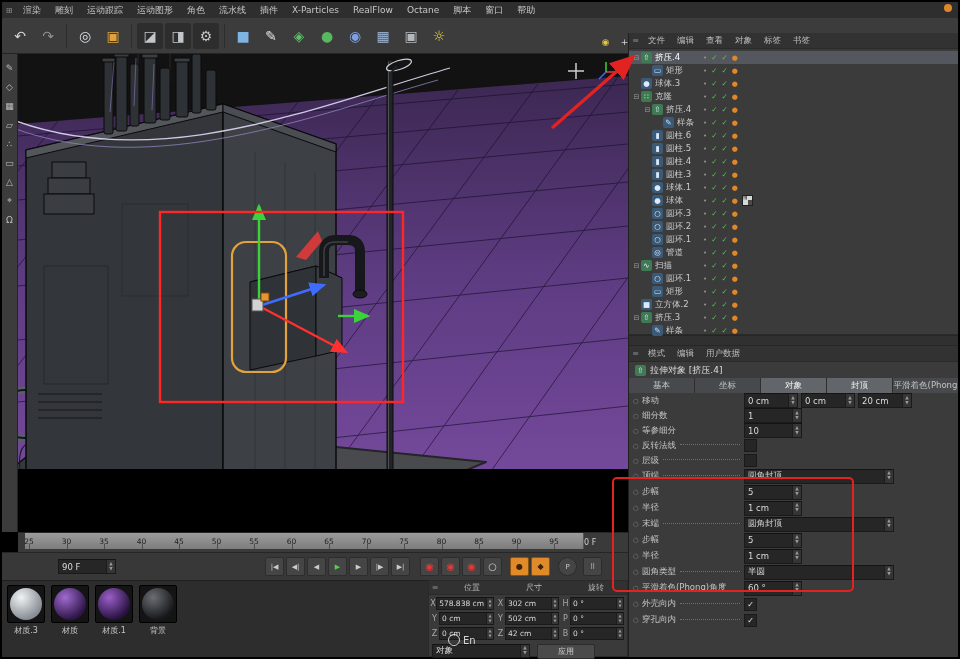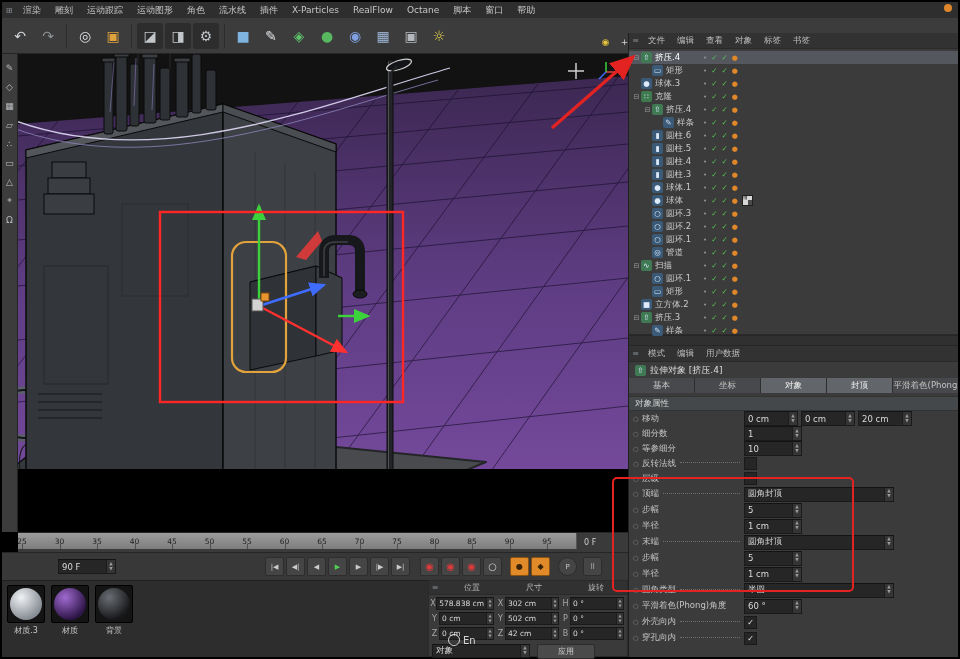--- a/index.html
+++ b/index.html
@@ -65,21 +65,21 @@
   .leader{flex:1;border-bottom:1px dotted #707070;height:1px;margin:0 4px 3px 1px}
   .fld{display:flex;height:13px;background:#262626;border:1px solid #1a1a1a;border-top-color:#141414;
        align-items:center;margin-right:3px;box-sizing:content-box}
   .fval{padding:0 3px;font-size:8.5px;color:#dadada;flex:1;white-space:nowrap}
   .spin{width:8px;align-self:stretch;display:flex;flex-direction:column;align-items:center;justify-content:center;
         background:#353535;border-left:1px solid #1c1c1c;font-size:4.5px;color:#9a9a9a;line-height:1.1}
   .chk{width:11px;height:11px;background:#262626;border:1px solid #1a1a1a;display:flex;align-items:center;
        justify-content:center;font-size:8px;color:#e8e8e8}
   
   #ruler{left:18px;top:532px;width:610px;height:20px;background:#3a3a3a;border-top:1px solid #262626}
-  #rulerBand{position:absolute;left:0;top:0;width:558px;height:16px;
+  #rulerBand{position:absolute;left:7px;top:0;width:558px;height:16px;
              background:linear-gradient(#9c9c9c,#7d7d7d);border-right:1px solid #555}
   .tick{position:absolute;top:4px;transform:translateX(-50%);font-size:7.5px;color:#1e1e1e}
   .tickline{position:absolute;bottom:0;width:1px;height:5px;background:#4e4e4e}
   #endLabel{position:absolute;left:566px;top:5px;font-size:8px;color:#d0d0d0}
   
   #transport{left:2px;top:552px;width:626px;height:28px;background:#383838;border-top:1px solid #262626;
              display:flex;align-items:center;padding-left:56px;box-sizing:border-box}
   #frameField{width:56px}
   #transGroup{display:flex;gap:2px;margin-left:146px}
   .pbtn{width:17px;height:17px;background:#454545;border:1px solid #2d2d2d;border-radius:2px;
@@ -612,21 +612,20 @@
       <span class="ticon">⇧</span>
       <span>拉伸对象 [挤压.4]</span>
     </div>
     <div id="tabs">
         <div class="tab">基本</div>
         <div class="tab">坐标</div>
         <div class="tab active">对象</div>
         <div class="tab active">封顶</div>
         <div class="tab">平滑着色(Phong</div>
       </div>
-    <div class="section">对象属性</div>
     <div id="objRows">
         <div class="arow arow5">
           <span class="acircle">○</span>
           <div class="lbox">
             <span class="alabel">移动</span>
           </div>
           <div class="fld" style="width: 52px;">
             <span class="fval">0 cm</span>
             <span class="spin">▲<br>▼</span>
           </div>
@@ -853,20 +852,26 @@
         <div class="matname">材质.3</div>
       </div>
       <div class="mat">
         <div class="matball">
           <div class="sphere" style="background: radial-gradient(circle at 35% 30%, rgb(160, 106, 208), rgb(46, 22, 72) 72%);"></div>
         </div>
         <div class="matname">材质</div>
       </div>
       <div class="mat">
         <div class="matball">
+          <div class="sphere" style="background: radial-gradient(circle at 35% 30%, rgb(154, 94, 200), rgb(40, 18, 64) 72%);"></div>
+        </div>
+        <div class="matname">材质.1</div>
+      </div>
+      <div class="mat">
+        <div class="matball">
           <div class="sphere" style="background: radial-gradient(circle at 35% 30%, rgb(106, 110, 116), rgb(23, 24, 26) 72%);"></div>
         </div>
         <div class="matname">背景</div>
       </div>
     </div>
 
   <div id="coords" class="abs">
     <div id="coordHead">
       <span class="mico">≡</span>
     <span class="hd">位置</span>

